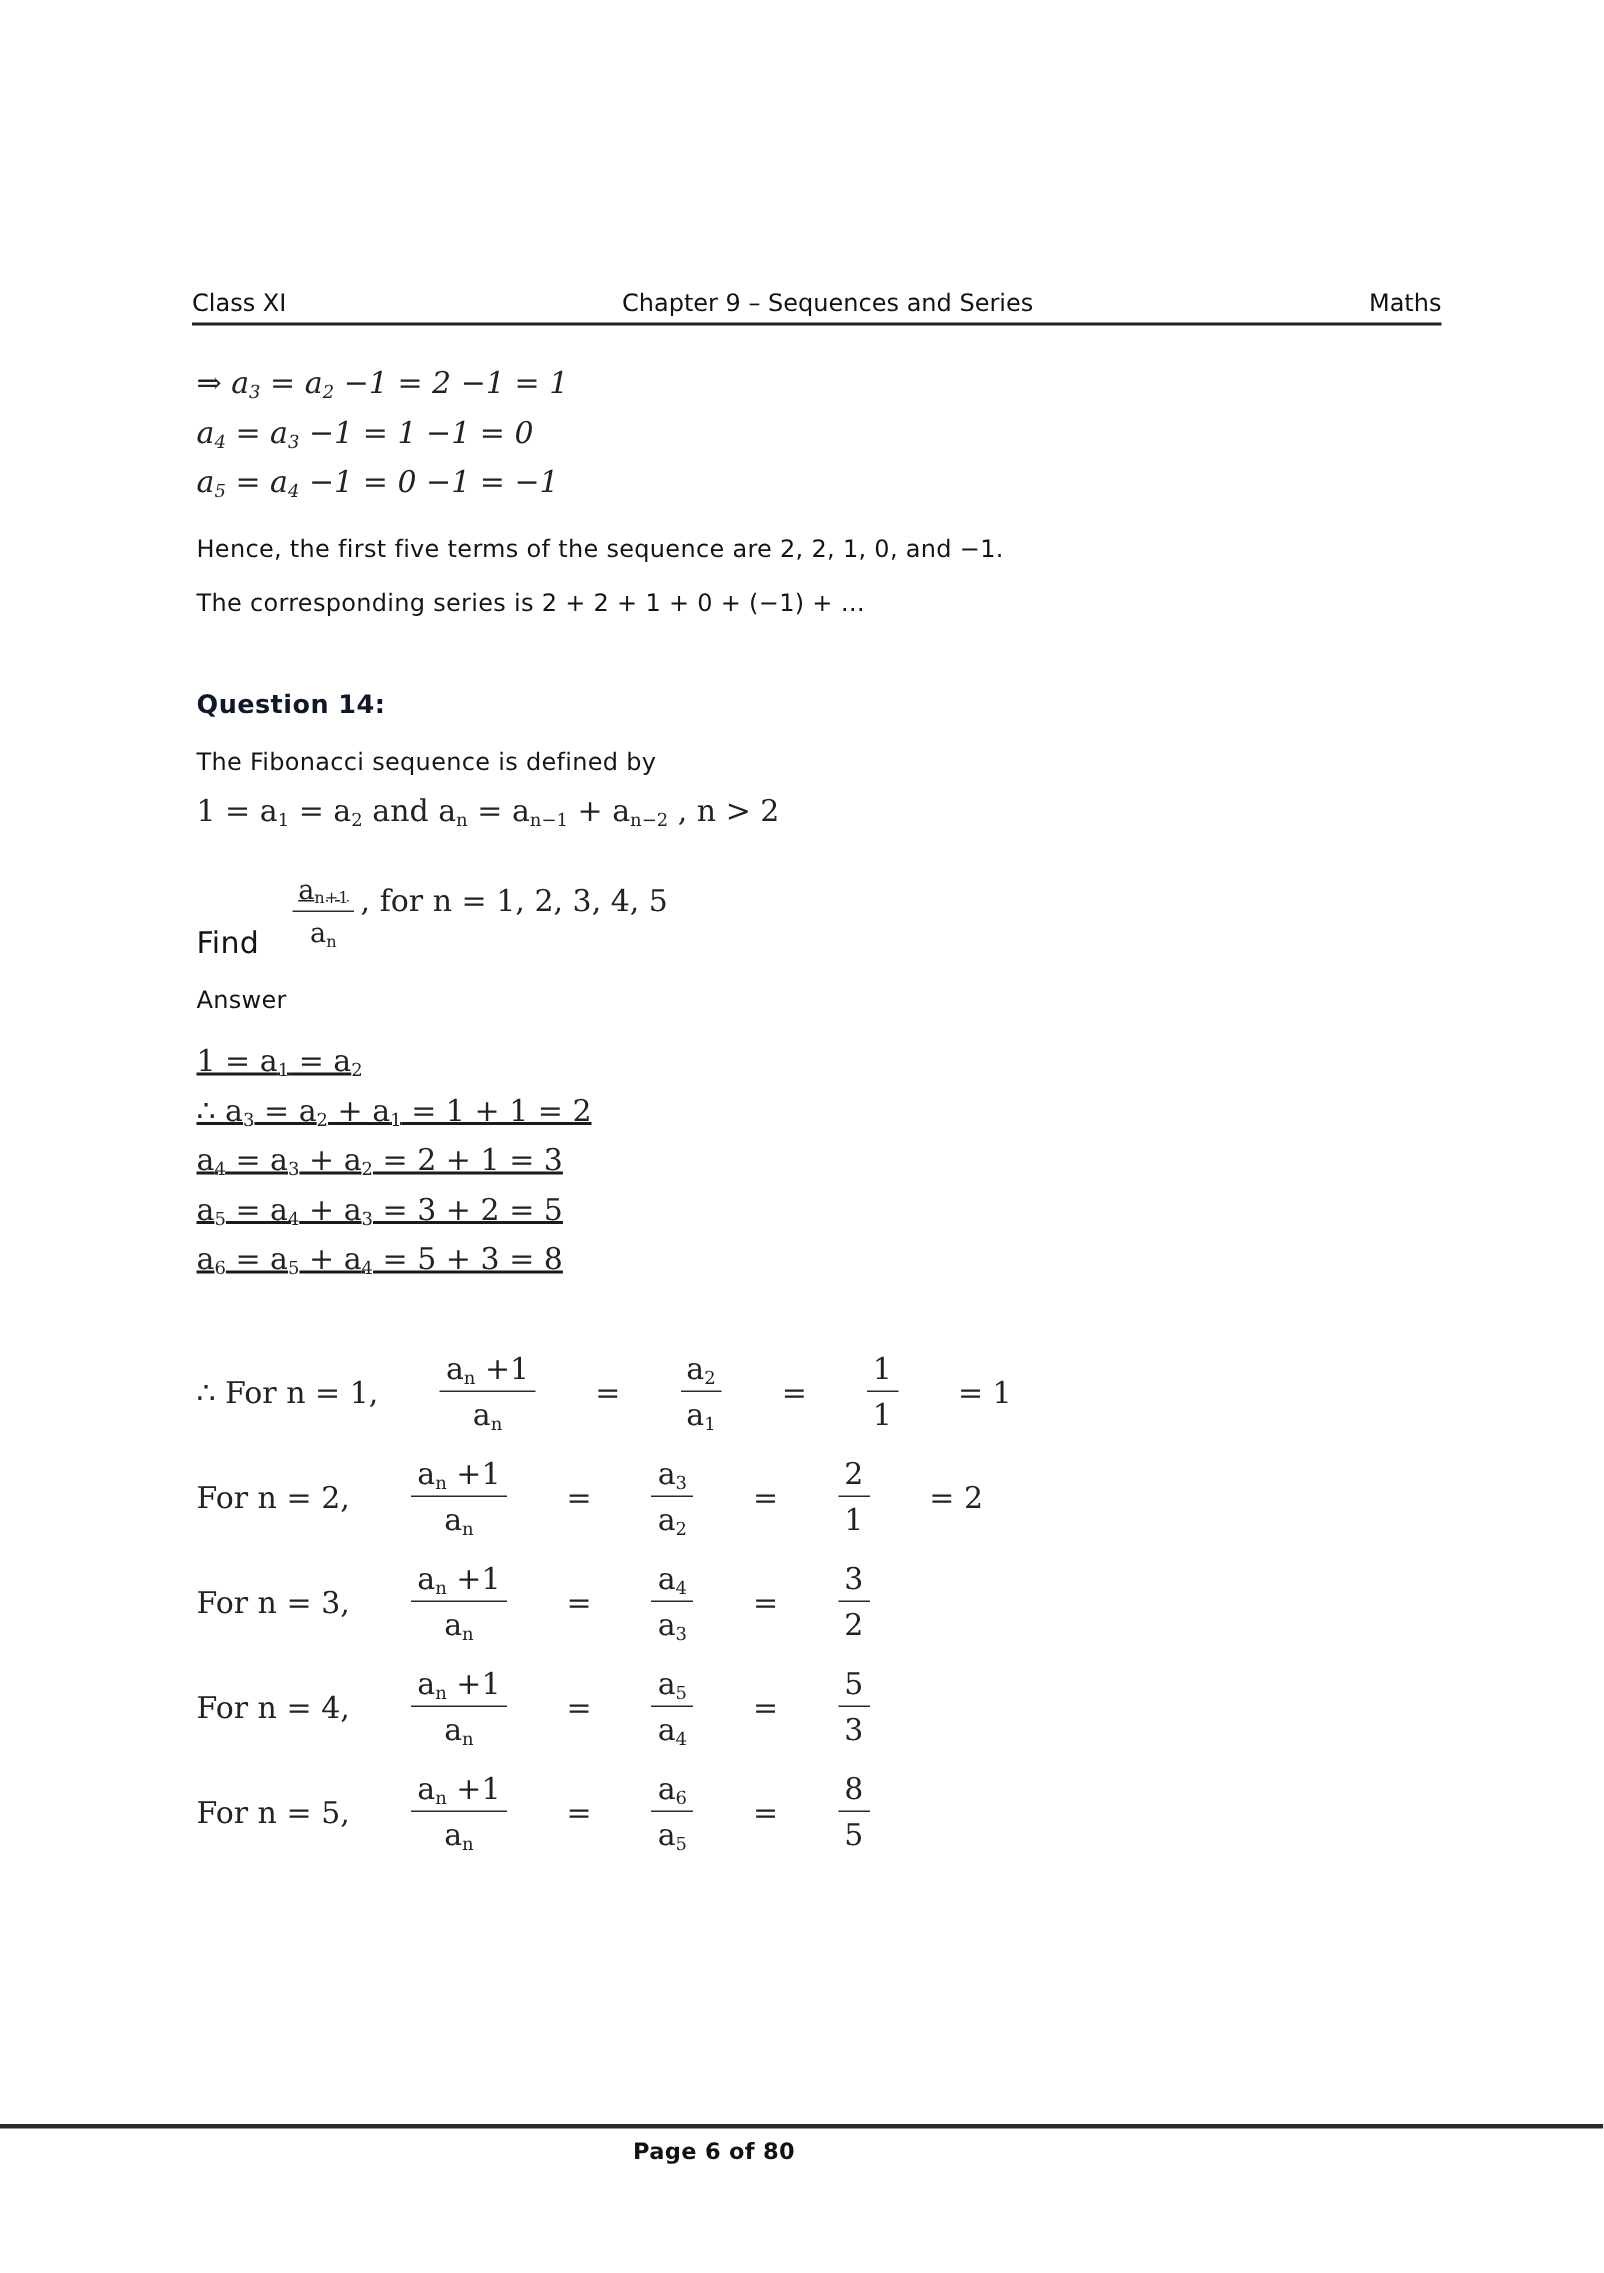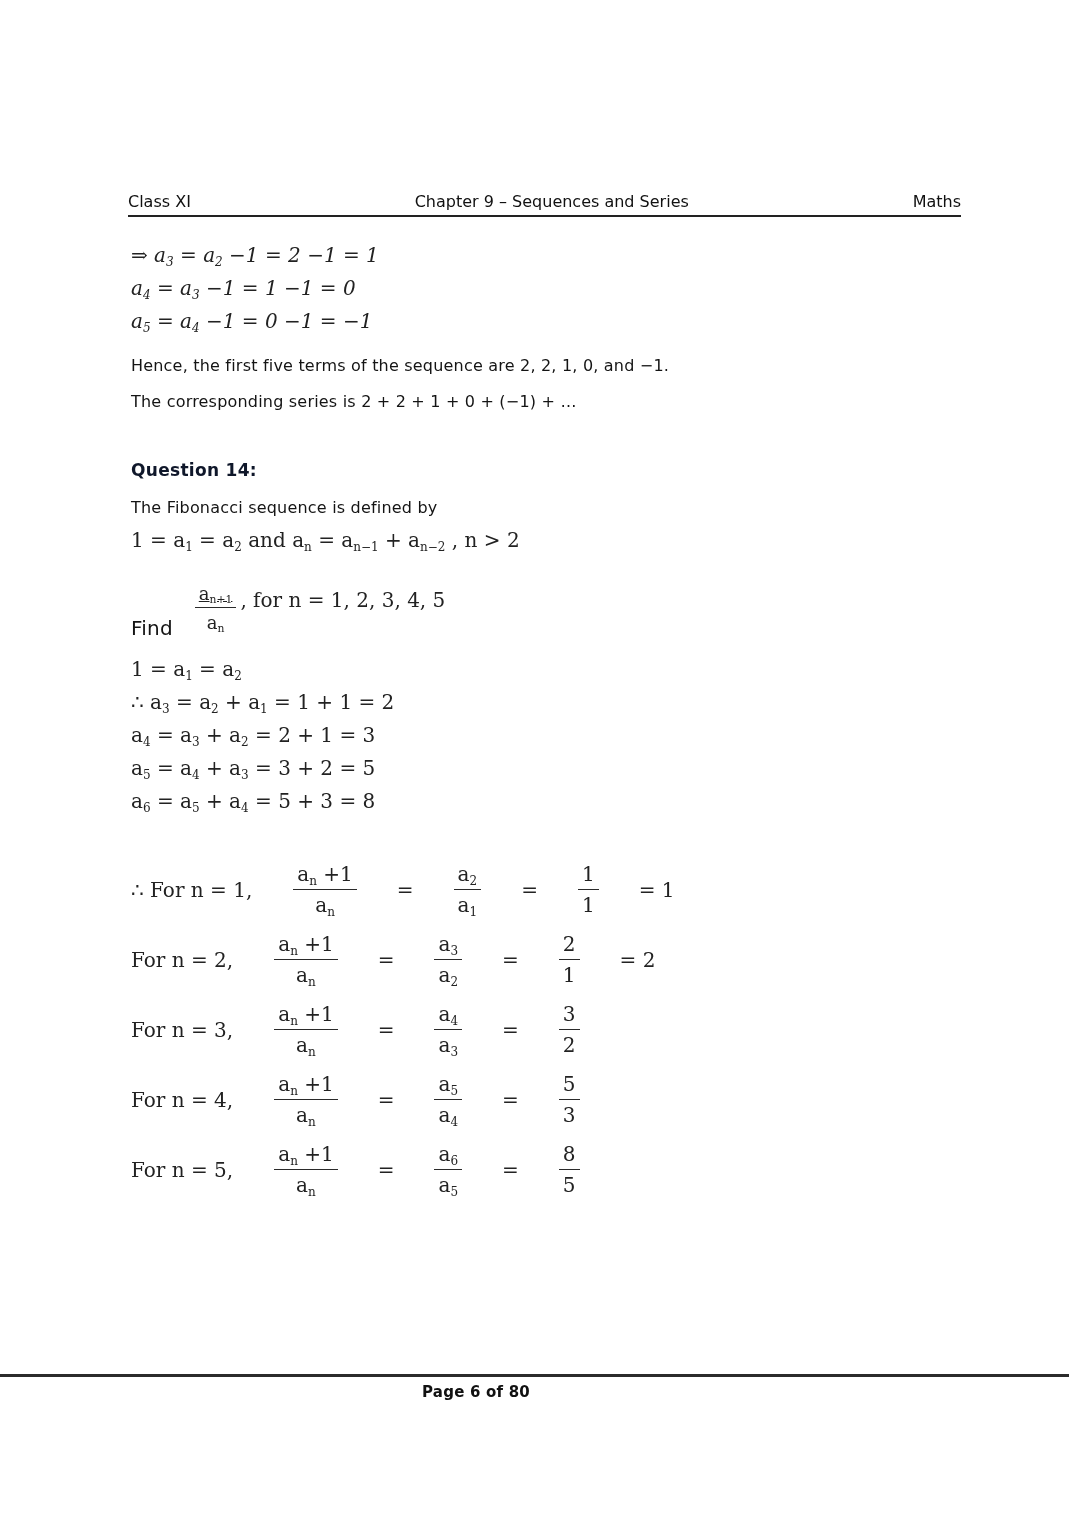--- a/index.html
+++ b/index.html
@@ -110,42 +110,42 @@
     font-family: "DejaVu Serif", serif;
     font-size: 20px;
     margin-left: 4px;
     position: relative;
     top: -8px;
     color: #222222;
   }
 
   .answer-label { margin-top: 14px; }
 
-  .answer-math { margin-top: 12px; }
+  .answer-math { margin-top: 12px; text-decoration: underline; }
 
   .ratio-block { margin-top: 40px; }
   .ratio-row {
     display: flex;
     align-items: center;
     height: 64px;
     margin-bottom: 6px;
     font-family: "DejaVu Serif", serif;
     font-size: 20px;
     color: #222222;
     gap: 31px;
   }
   .ratio-prefix { margin-right: 10px; white-space: nowrap; }
   .meq { margin: 0 9px; }
   .ratio-result { margin-left: 9px; white-space: nowrap; }
 
   
   .footer {
     position: absolute;
     left: 0;
-    top: 1374px;
+    top: 1416px;
     width: 952px;
   }
   .footer-rule {
     width: 1069px;
     height: 3px;
     background: #2b2b2b;
   }
   .footer-text {
     margin-top: 6px;
     text-align: center;
@@ -187,20 +187,21 @@
 
     <div class="find-row">
       <span class="find-label">Find</span>
       <span class="frac">
         <span class="num">a<sub>n+1</sub></span>
         <span class="den">a<sub>n</sub></span>
       </span>
       <span class="find-suffix">, for n = 1, 2, 3, 4, 5</span>
     </div>
 
+    <p class="body-text answer-label">Answer</p>
 
     <div class="answer-math">
       <div class="math-line">1 = a<sub>1</sub> = a<sub>2</sub></div>
       <div class="math-line">∴ a<sub>3</sub> = a<sub>2</sub> + a<sub>1</sub> = 1 + 1 = 2</div>
       <div class="math-line">a<sub>4</sub> = a<sub>3</sub> + a<sub>2</sub> = 2 + 1 = 3</div>
       <div class="math-line">a<sub>5</sub> = a<sub>4</sub> + a<sub>3</sub> = 3 + 2 = 5</div>
       <div class="math-line">a<sub>6</sub> = a<sub>5</sub> + a<sub>4</sub> = 5 + 3 = 8</div>
     </div>
 
     <div class="ratio-block">

